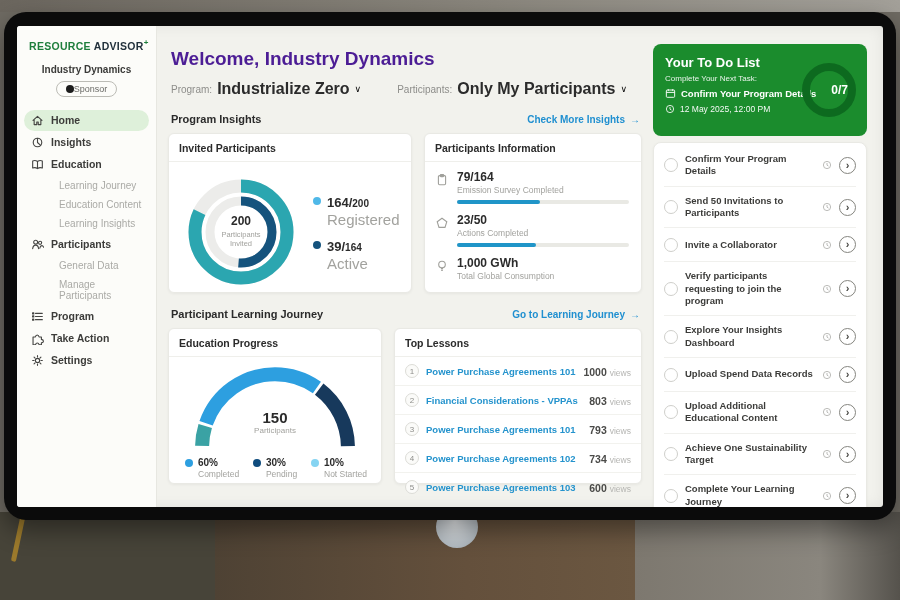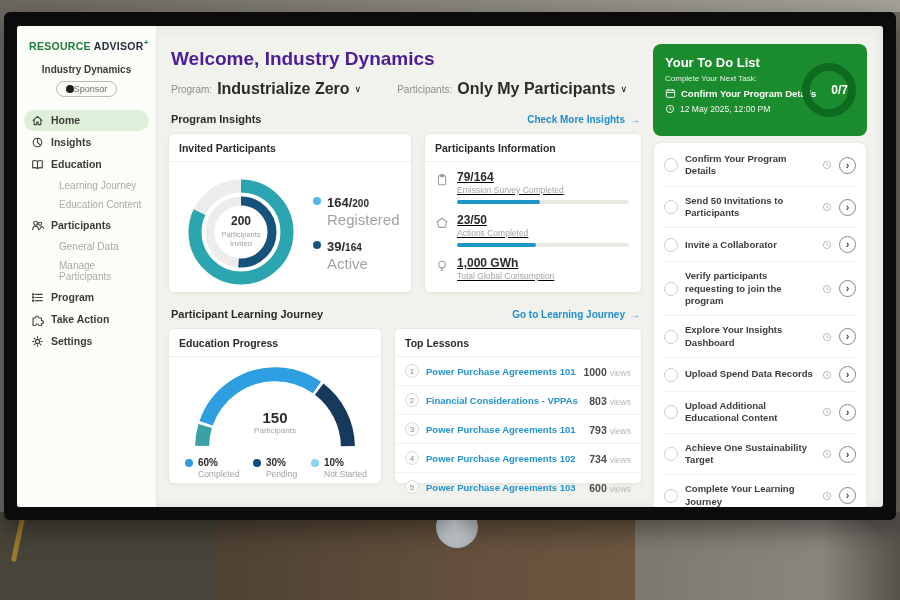--- a/index.html
+++ b/index.html
@@ -14,21 +14,21 @@
   .band-left { left:0; width:215px; background:#474439; }
   .band-center { left:215px; width:420px; background:linear-gradient(90deg,#4e4234,#64503c 60%,#6b5741); }
   .band-right { left:635px; right:0; background:linear-gradient(90deg,#7d786f,#8a867e 70%,#55524c); }
   .stand { position:absolute; left:436px; top:506px; width:42px; height:42px; border-radius:50%;
     background:radial-gradient(circle at 45% 38%,#eef1f3,#b4bcc2 70%,#8e969c); z-index:1; }
   .sliver { position:absolute; left:16px; top:512px; width:5px; height:50px; background:#9c7a2c;
     transform:rotate(12deg); z-index:1; border-radius:2px; }
 
   
   .monitor { position:absolute; left:4px; top:12px; width:892px; height:508px; background:#0b0b0b;
-    border-radius:6px; z-index:2; box-shadow:0 10px 24px rgba(0,0,0,.4); }
+    border-radius:22px; z-index:2; box-shadow:0 10px 24px rgba(0,0,0,.4); }
   .screen { position:absolute; left:13px; top:14px; width:866px; height:481px; background:#f2f2ed;
     border-radius:3px; overflow:hidden; box-shadow:inset 0 0 14px rgba(0,0,0,.07); }
 
   
   .sidebar { position:absolute; left:0; top:0; bottom:0; width:140px; background:#fcfcf9;
     border-right:1px solid #e7e7e1; }
   .logo { padding:12px 0 0 12px; font-size:10.5px; font-weight:bold; letter-spacing:.3px; white-space:nowrap; }
   .logo .p1 { color:#1e7e3c; }
   .logo .p2 { color:#22313c; }
   .logo .plus { color:#1e7e3c; font-size:8px; vertical-align:super; }
@@ -69,21 +69,21 @@
   .donut-center .l { font-size:7.5px; color:#a2a29e; line-height:1.25; margin-top:2px; }
   .legend-col { margin-left:8px; }
   .legend-item { display:flex; gap:6px; margin:9px 0; align-items:flex-start; }
   .legend-dot { width:8px; height:8px; border-radius:50%; margin-top:4px; }
   .legend-maj { font-size:13px; font-weight:bold; color:#2b2b2b; }
   .legend-min { font-size:10px; font-weight:bold; color:#2b2b2b; }
   .legend-lab { font-size:15px; color:#a2a29e; margin-top:0; }
 
   
   .card-info { width:218px; height:160px; }
-  .info-body { padding:8px 12px 0 10px;text-decoration:underline; }
+  .info-body { padding:8px 12px 0 10px; }
   .metric { display:flex; gap:8px; margin-bottom:9px; }
   .metric svg { margin-top:3px; stroke:#a0a09b; fill:none; stroke-width:1.1; }
   .metric-main { flex:1; }
   .metric-val { font-size:12px; font-weight:bold; color:#2b2b2b; }
   .metric-lab { font-size:8.5px; color:#a2a29e; margin-top:1px; }
   .bar-track { height:4px; background:#e9e9e4; border-radius:2px; margin-top:5px; }
   .bar-fill { height:4px; background:#2095c8; border-radius:2px; width:0; }
 
   
   .card-edu { width:214px; height:156px; }
@@ -171,20 +171,21 @@
             <span>Insights</span>
           </div>
           <div class="nav-item">
             <svg class="nav-icon" viewBox="0 0 14 14">
                 <path d="M1.8 3.2c1.8-.8 3.6-.6 5.2.6 1.6-1.2 3.4-1.4 5.2-.6v7.6c-1.8-.8-3.6-.6-5.2.6-1.6-1.2-3.4-1.4-5.2-.6z M7 3.8v7.6"></path>
               </svg>
             <span>Education</span>
           </div>
           <div class="nav-sub">Learning Journey</div>
           <div class="nav-sub">Education Content</div>
+          <div class="nav-sub">Learning Insights</div>
           <div class="nav-item">
             <svg class="nav-icon" viewBox="0 0 14 14">
                 <circle cx="5" cy="4.5" r="2.1"></circle>
                 <path d="M1.8 11.5c.3-2.4 1.7-3.8 3.2-3.8s2.9 1.4 3.2 3.8"></path>
                 <circle cx="9.8" cy="5.2" r="1.7"></circle>
                 <path d="M9.5 10.9c.3-1.7 1.2-2.7 2.2-2.7.8 0 1.5.6 1.9 1.7"></path>
               </svg>
             <span>Participants</span>
           </div>
           <div class="nav-sub">General Data</div>

